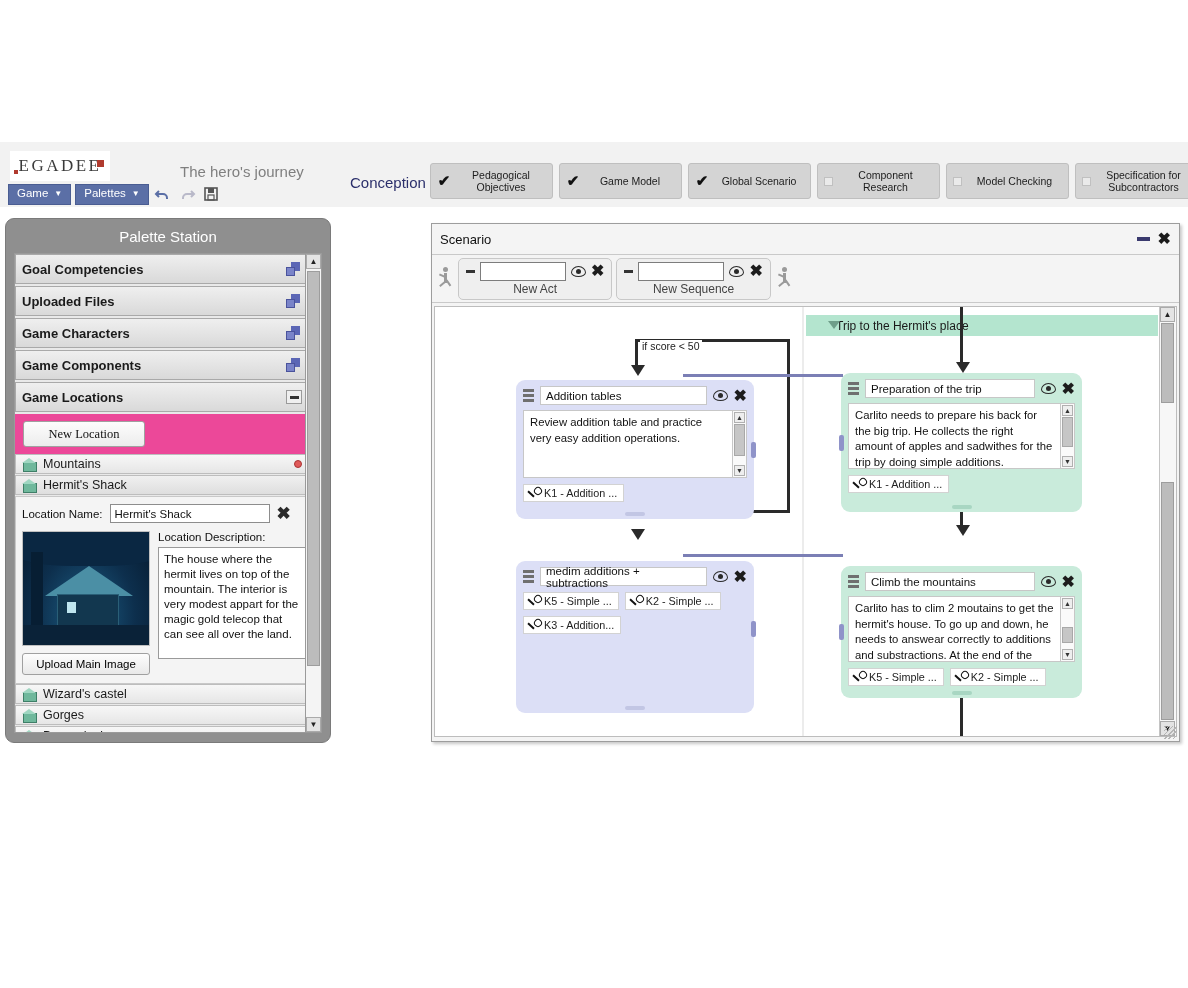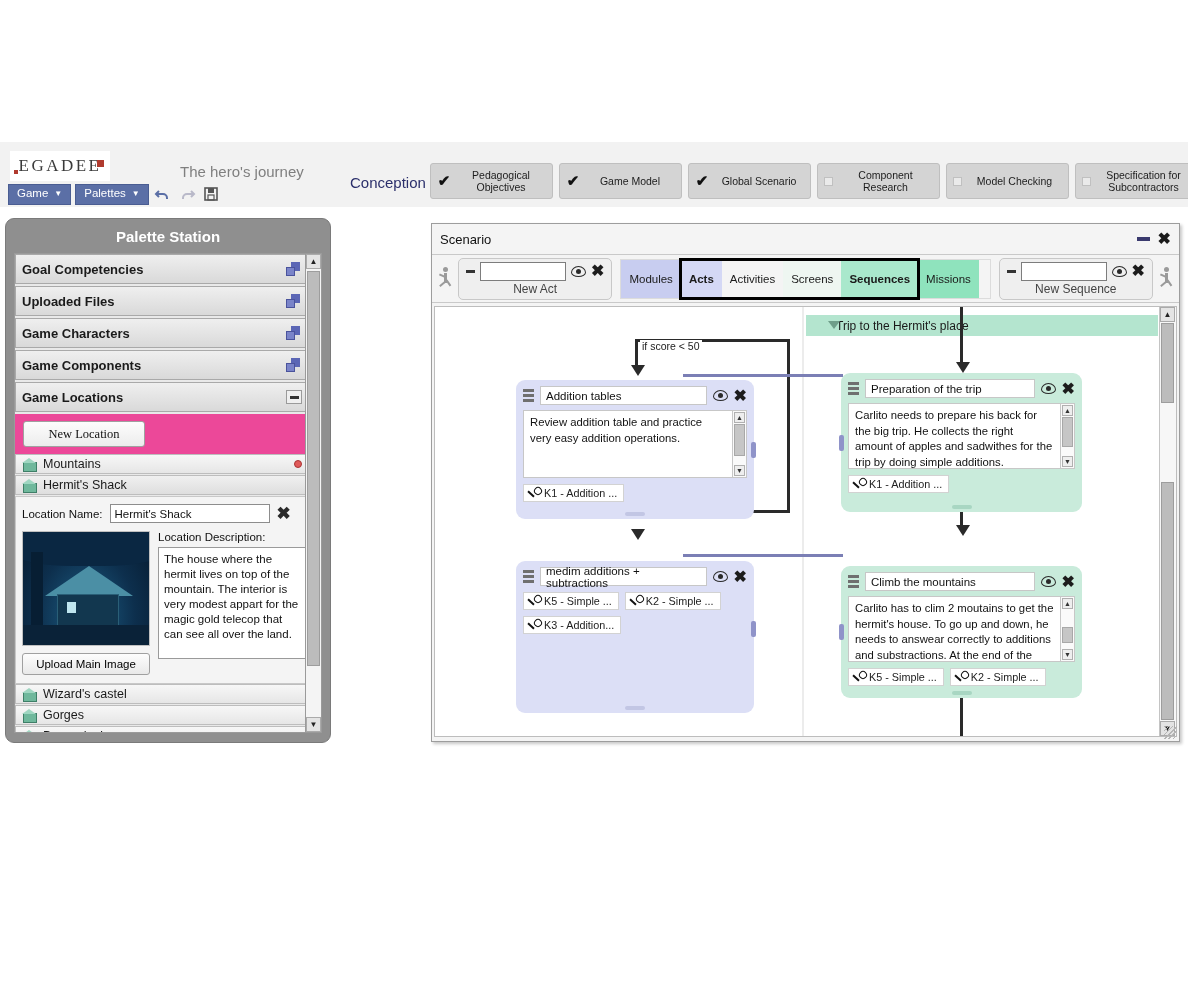--- a/index.html
+++ b/index.html
@@ -55,21 +55,21 @@
   .step .mark { width: 14px; flex: 0 0 14px; text-align: center; font-size: 15px; color:#111; font-weight:bold; }
   .step .mark.box { width: 9px; height: 9px; flex:0 0 9px; background: #eaeaea; border:1px solid #c0c0c0; }
   .step .lbl { flex: 1; text-align: center; font-size: 10.5px; color: #1c1c1c; line-height: 12px; }
 
   
   .palette {
     position: absolute; left: 5px; top: 218px; width: 326px; height: 525px;
     background: #8f8f8f; border-radius: 9px; border: 1px solid #7a7a7a;
     padding: 6px;
   }
-  .palette-title { height: 26px; color:#fff; font-size: 15px; text-align:center; line-height:24px;font-weight:bold; }
+  .palette-title { height: 26px; color:#fff; font-size: 15px; text-align:center; line-height:24px; }
   .palette-body {
     position: absolute; left: 8px; top: 34px; width: 296px; bottom: 9px;
     background: #e9e9e9; border: 1px solid #9a9a9a; overflow: hidden;
   }
   .pal-scroll {
     position: absolute; right: 8px; top: 34px; width: 17px; bottom: 9px;
     background: #f4f4f4; border: 1px solid #9a9a9a;
   }
   .sb-arrow { width: 15px; height: 15px; background: #e4e4e4; border: 1px solid #aaa;
     display:flex;align-items:center;justify-content:center;font-size:8px;color:#222;cursor:pointer;}
@@ -441,30 +441,20 @@
       <div class="newbox">
         <div class="top">
           <span class="dash"></span>
           <input class="fld" type="text" value="" style="">
           <span class="eye"></span>
           <span class="xbtn">✖</span>
         </div>
         <div class="cap">New Act</div>
       </div>
 
-      <div class="layer-tabs">
-        <div class="ltab modules">Modules</div>
-        <div class="sel-frame">
-          <div class="ltab acts">Acts</div>
-          <div class="ltab activities">Activities</div>
-          <div class="ltab screens">Screens</div>
-          <div class="ltab sequences">Sequences</div>
-        </div>
-        <div class="ltab missions">Missions</div>
-      </div>
 
       <div class="newbox">
         <div class="top">
           <span class="dash"></span>
           <input class="fld" type="text" value="" style="">
           <span class="eye"></span>
           <span class="xbtn">✖</span>
         </div>
         <div class="cap">New Sequence</div>
       </div>

